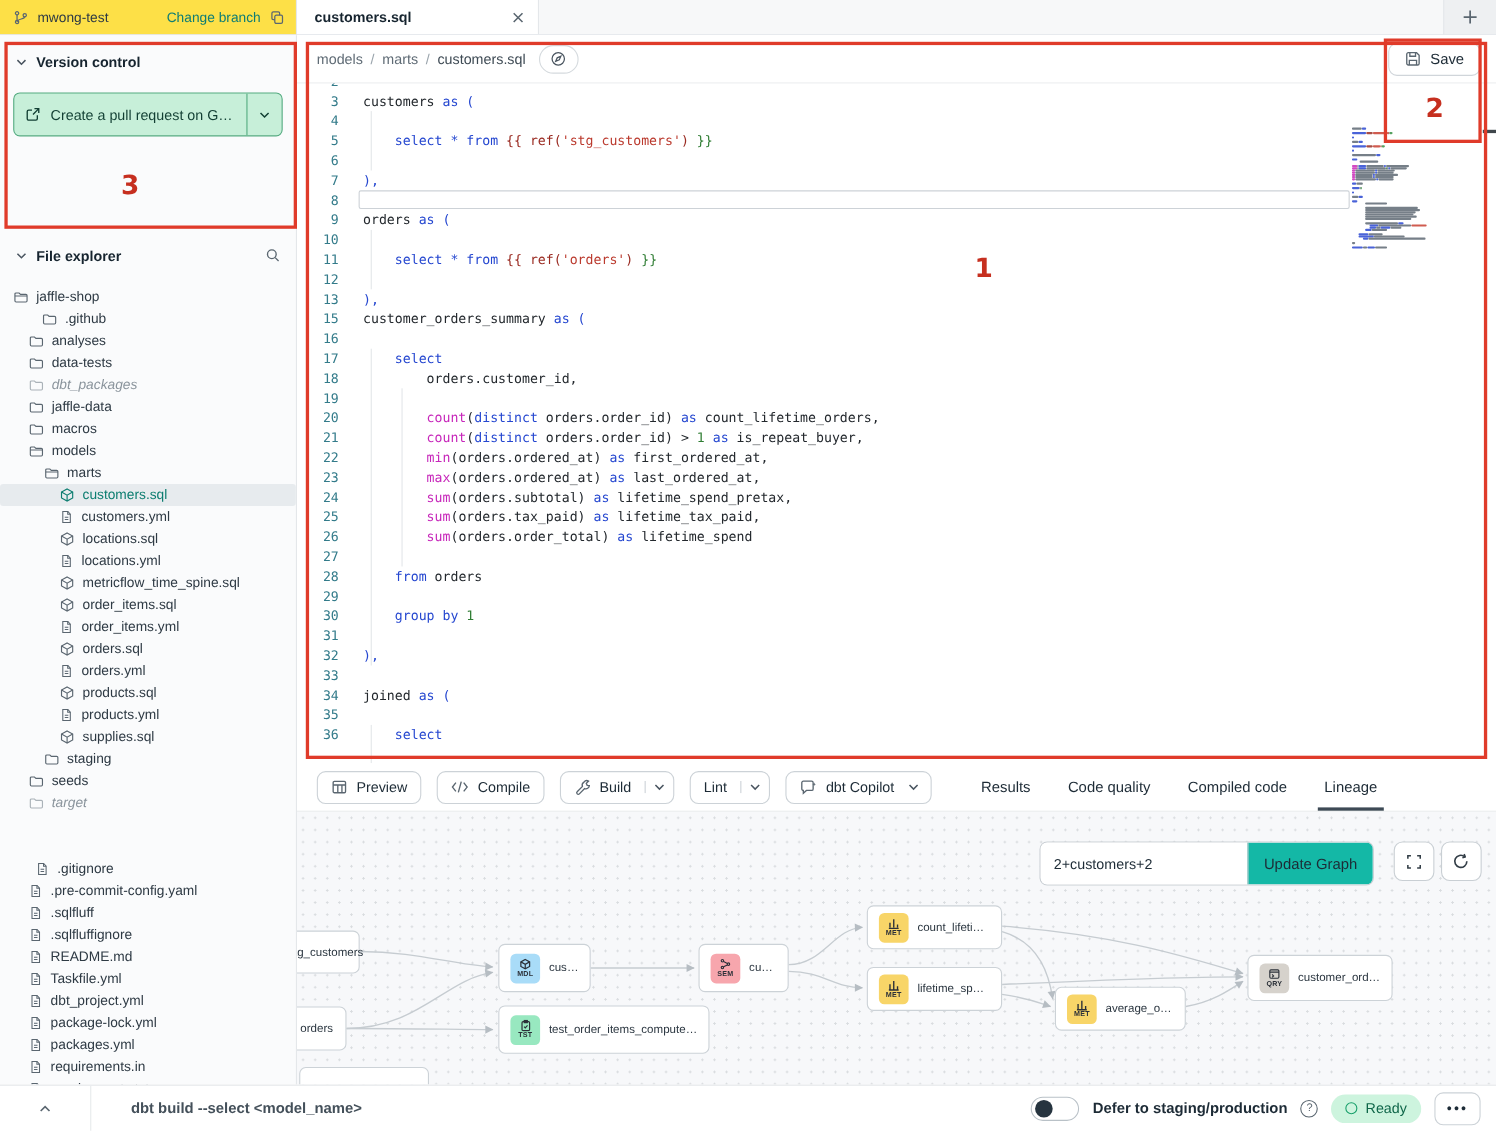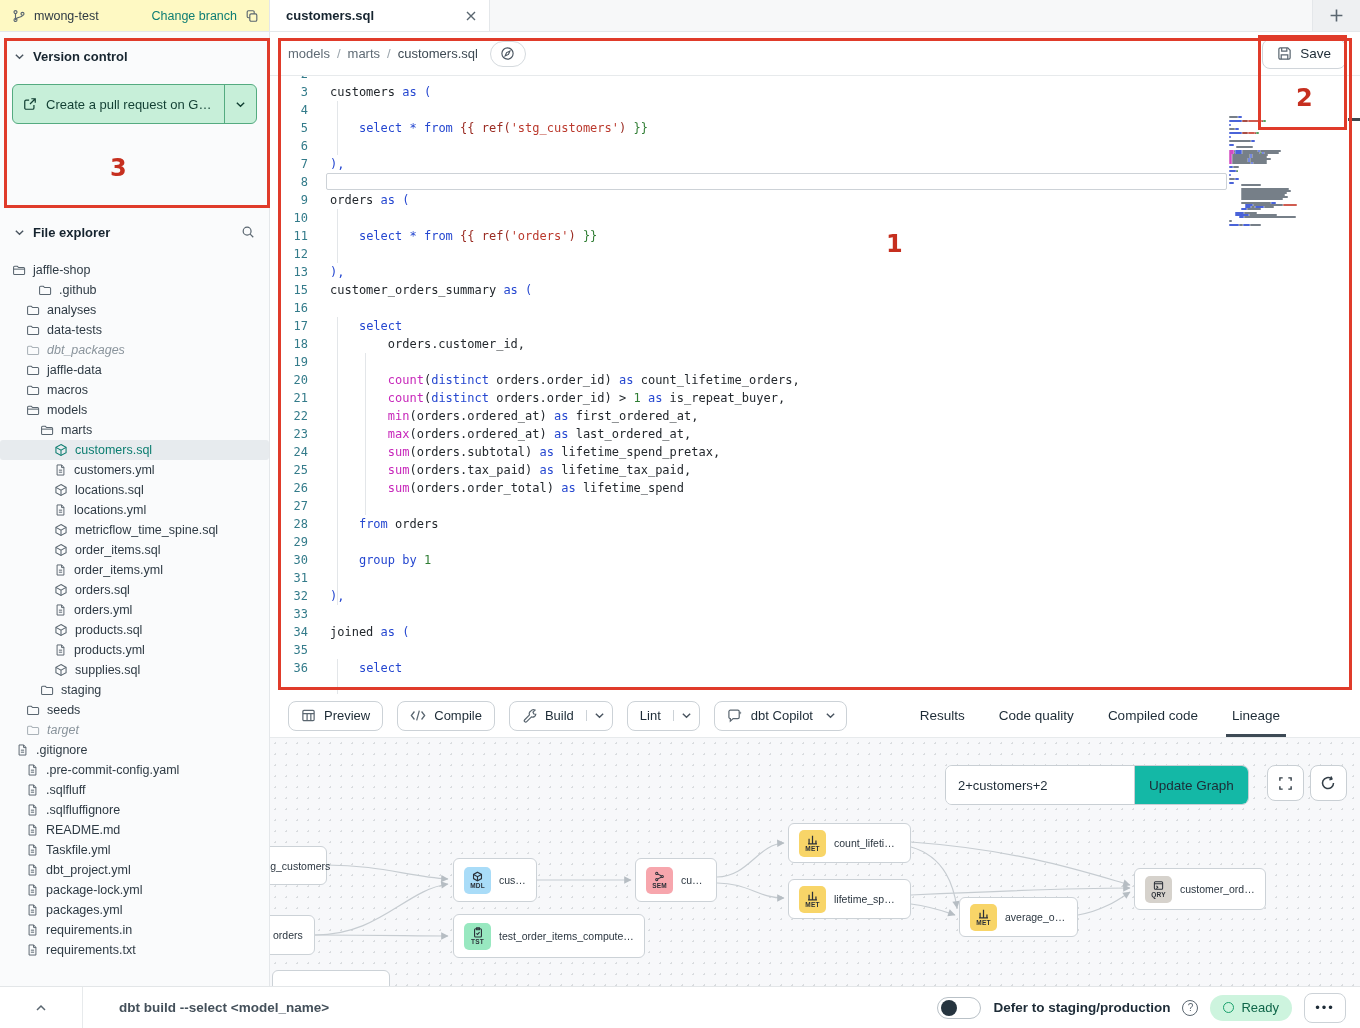--- a/index.html
+++ b/index.html
@@ -2,21 +2,21 @@
 <html><head>
 <meta charset="utf-8">
 <style>
   * { margin:0; padding:0; box-sizing:border-box; }
   html,body { width:1360px; height:1028px; overflow:hidden; }
   body { font-family:"Liberation Sans", sans-serif; color:#1d2b36; background:#fff; }
   .app { position:relative; width:1360px; height:1028px; background:#fff; }
 
   
   .topbar { position:absolute; top:0; left:0; width:1360px; height:32px; background:#f4f6f7; border-bottom:1px solid #e4e7ea; display:flex; }
-  .topbar-left { width:270px; height:100%; background:#fef9c3; border-right:1px solid #e4e7ea; display:flex; align-items:center; padding:0 10px 0 12px; gap:8px; }
+  .topbar-left { width:270px; height:100%; background:#fde047; border-right:1px solid #e4e7ea; display:flex; align-items:center; padding:0 10px 0 12px; gap:8px; }
   .branch-name { font-size:12.5px; color:#2e3a44; flex:1; }
   .change-branch { font-size:12.5px; color:#0e7d74; cursor:pointer; }
   .icon-btn { display:flex; align-items:center; justify-content:center; color:#5a6670; }
   .tab { width:220px; height:100%; background:#fff; border-right:1px solid #e4e7ea; display:flex; align-items:center; padding:0 12px 0 16px; }
   .tab-title { font-size:13px; font-weight:700; color:#16242f; flex:1; }
   .tabbar-rest { flex:1; background:#f7f8f9; }
   .newtab { width:48px; background:#eef0f2; border-left:1px solid #e4e7ea; display:flex; align-items:center; justify-content:center; color:#5a6670; }
 
   
   .sidebar { position:absolute; top:32px; left:0; width:270px; height:954px; background:#fafbfc; border-right:1px solid #e4e7ea; overflow:hidden; }
@@ -60,21 +60,21 @@
   .mm-st { background:#d05c50; } .mm-jo { background:#a84d44; } .mm-jc { background:#55a05e; } .mm-nu { background:#55a05e; }
   .scroll-dash { position:absolute; left:1078px; top:86px; width:12px; height:3px; background:#3f464c; }
 
   
   .toolbar { position:absolute; top:694px; left:270px; width:1090px; height:44px; background:#fff; border-bottom:1px solid #e7eaec; display:flex; align-items:center; padding-left:18px; }
   .tb-group { display:flex; gap:14px; align-items:center; }
   .tbtn { height:30px; display:flex; align-items:center; border:1px solid #ccd2d7; border-radius:8px; background:#fff; font-size:13px; color:#1d2b36; cursor:pointer; overflow:hidden; }
   .tbtn-main { display:flex; align-items:center; gap:8px; padding:0 12px; }
   .tbtn-caret { width:26px; border-left:1px solid #ccd2d7; display:flex; align-items:center; justify-content:center; color:#4a5560; }
   .tbtn-caret-in { display:flex; align-items:center; padding-right:10px; color:#4a5560; }
-  .result-tabs { margin-left:auto; margin-right:80px; display:flex; gap:34px; height:100%; align-items:center; }
+  .result-tabs { margin-left:auto; margin-right:108px; display:flex; gap:34px; height:100%; align-items:center; }
   .rtab { font-size:13.5px; color:#1d2b36; height:100%; display:flex; align-items:center; position:relative; cursor:pointer; }
   .rtab.active::after { content:""; position:absolute; left:-6px; right:-6px; bottom:0; height:3px; background:#3d4a55; }
 
   
   .lineage { position:absolute; top:738px; left:270px; width:1090px; height:248px; background:#f7f8fa; overflow:hidden;
              background-image:radial-gradient(#d9dcdf 1px, transparent 1px); background-size:11px 11px; }
   .lin-controls { position:absolute; top:27px; left:675px; display:flex; gap:18px; }
   .filter-group { display:flex; height:40px; border:1px solid #c9cfd4; border-radius:7px; overflow:hidden; background:#fff; }
   .filter-input { width:188px; border:none; outline:none; padding:0 12px; font-size:13px; color:#1d2b36; font-family:"Liberation Sans", sans-serif; background:#fff; }
   .update-btn { border:none; border-left:1px solid #c9cfd4; background:#14b8a6; font-size:13.5px; color:#1d2b36; padding:0 14px; cursor:pointer; font-family:"Liberation Sans", sans-serif; }
@@ -388,21 +388,21 @@
           <span>seeds</span>
         </div>
         <div class="tree-row muted" style="padding-left: 26px;">
           <span class="ticon">
             <svg width="14" height="14" viewBox="0 0 16 16" fill="none" stroke="currentColor" stroke-width="1.2">
               <path d="M1.8 5c0-.7.5-1.2 1.2-1.2h3.1L7.6 5.2h5.6c.7 0 1.2.5 1.2 1.2v5.6c0 .7-.5 1.2-1.2 1.2H3c-.7 0-1.2-.5-1.2-1.2z"></path>
             </svg>
           </span>
           <span>target</span>
         </div>
-        <div class="tree-row" style="padding-left: 16px;">
+        <div class="tree-row" style="padding-left: 32px; margin-top: 40px;">
           <span class="ticon">
             <svg width="13" height="14" viewBox="0 0 16 16" fill="none" stroke="currentColor" stroke-width="1.2">
               <path d="M3.8 1.8h5.7l2.7 3v9.4H3.8z"></path>
               <path d="M9.3 1.8V5h3M6 8.2h4M6 10.7h4"></path>
             </svg>
           </span>
           <span>.gitignore</span>
         </div>
         <div class="tree-row" style="padding-left: 26px;">
           <span class="ticon">

